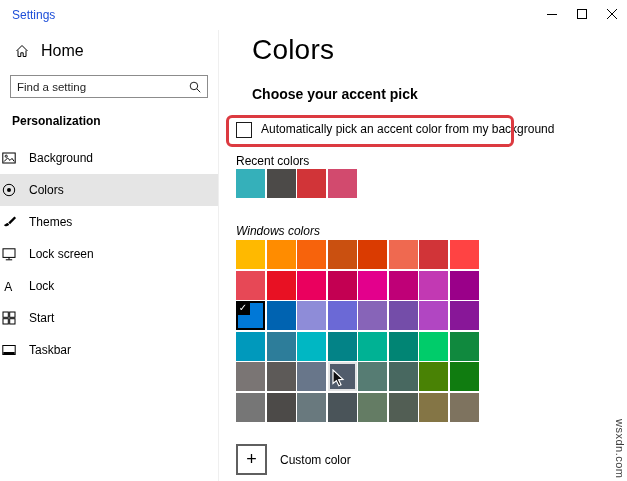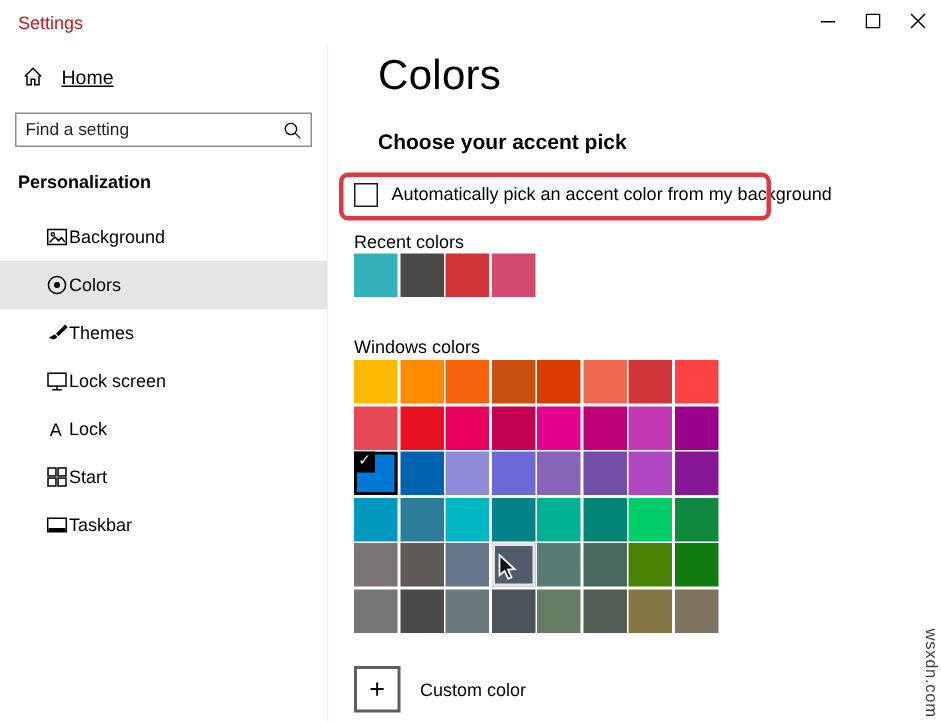--- a/index.html
+++ b/index.html
@@ -2,50 +2,50 @@
 <html><head>
 <meta charset="utf-8">
 <style>
   * { margin:0; padding:0; box-sizing:border-box; }
   html,body { width:627px; height:481px; overflow:hidden; }
   body { font-family:"Liberation Sans","DejaVu Sans",sans-serif; background:#fff; color:#000; }
   .window { position:relative; width:627px; height:481px; background:#fff; }
 
   
   .titlebar { position:absolute; top:0; left:0; right:0; height:30px; background:#fff; }
-  .app-title { position:absolute; left:12px; top:8px; font-size:12px; color:#b91c1c; }
+  .app-title { position:absolute; left:12px; top:8px; font-size:12px; color:#1d4ed8; }
   .caption-buttons { position:absolute; right:0; top:0; display:flex; }
   .caption-btn { width:30px; height:28px; display:flex; align-items:center; justify-content:center; background:transparent; border:none; cursor:default; }
   .caption-btn svg { display:block; }
 
   
   .sidebar { position:absolute; left:0; top:30px; width:219px; bottom:0; background:#fff; border-right:1px solid #efefef; }
-  .home-row { display:flex; align-items:center; gap:11px; height:30px; padding-left:14px; margin-top:6px; font-size:13px;text-decoration:underline; }
+  .home-row { display:flex; align-items:center; gap:11px; height:30px; padding-left:14px; margin-top:6px; font-size:16px; }
   .icon16 { width:16px; height:16px; display:flex; align-items:center; justify-content:center; flex:0 0 16px; }
   .searchbox { margin:9px 10px 0 10px; height:23px; border:1px solid #8c8c8c; display:flex; align-items:center; background:#fff; }
   .searchbox input { flex:1; border:none; outline:none; height:100%; padding:0 6px; font-size:11.5px; font-family:inherit; background:transparent; color:#000; }
   .searchbox input::placeholder { color:#1f1f1f; opacity:1; }
   .searchbox .icon16 { margin-right:4px; }
   .section-label { margin:16px 0 0 12px; font-size:12px; font-weight:700; }
   .nav { margin-top:14px; }
-  .nav-item { display:flex; align-items:center; height:32px; padding-left:30px; font-size:12px; cursor:default; }
+  .nav-item { display:flex; align-items:center; gap:12px; height:32px; padding-left:1px; font-size:12px; cursor:default; }
   .nav-item.selected { background:#e5e5e5; }
 
   
   .main { position:absolute; left:219px; top:30px; right:0; bottom:0; background:#fff; }
   .page-title { position:absolute; left:33px; top:4px; font-size:28px; font-weight:300; letter-spacing:0.2px; }
   .accent-heading { position:absolute; left:33px; top:56px; font-size:14px; font-weight:600; }
   .annotation { position:absolute; left:7px; top:85px; width:288px; height:32px; border:3px solid #dc3a40; border-radius:6px; pointer-events:none; z-index:5; }
   .checkbox-row { position:absolute; left:17px; top:92px; display:flex; align-items:flex-start; gap:9px; }
   .checkbox { width:16px; height:16px; border:1.5px solid #1b1b1b; background:#fff; flex:0 0 16px; }
   .checkbox-label { font-size:12px; }
   .group-label { position:absolute; font-size:12px; }
   .recent-label { left:17px; top:124px; }
   .recent-row { position:absolute; left:17px; top:139px; display:flex; gap:1.5px; }
-  .windows-label { left:17px; top:194px; }
+  .windows-label { left:17px; top:194px;font-style:italic; }
   .colors-grid { position:absolute; left:17px; top:210px; display:grid; grid-template-columns:repeat(8,29px); gap:1.5px; }
   .swatch { width:29px; height:29px; position:relative; cursor:default; }
   .swatch.selected { box-shadow:inset 0 0 0 2px #000; }
   .swatch.selected .check { position:absolute; left:0; top:0; width:14px; height:14px; background:#000; color:#fff; font-size:10px; line-height:14px; text-align:center; }
   .swatch.hovered { box-shadow:inset 0 0 0 2px rgba(242,242,242,0.9); }
   .custom-row { position:absolute; left:17px; top:414px; display:flex; align-items:center; gap:13px; }
   .plus-btn { width:31px; height:31px; border:2px solid #5f5f5f; background:#fff; display:flex; align-items:center; justify-content:center; font-size:18px; font-weight:400; color:#000; cursor:default; }
   .custom-label { font-size:12px; }
   .cursor { position:absolute; left:113px; top:339px; z-index:9; pointer-events:none; }
 

